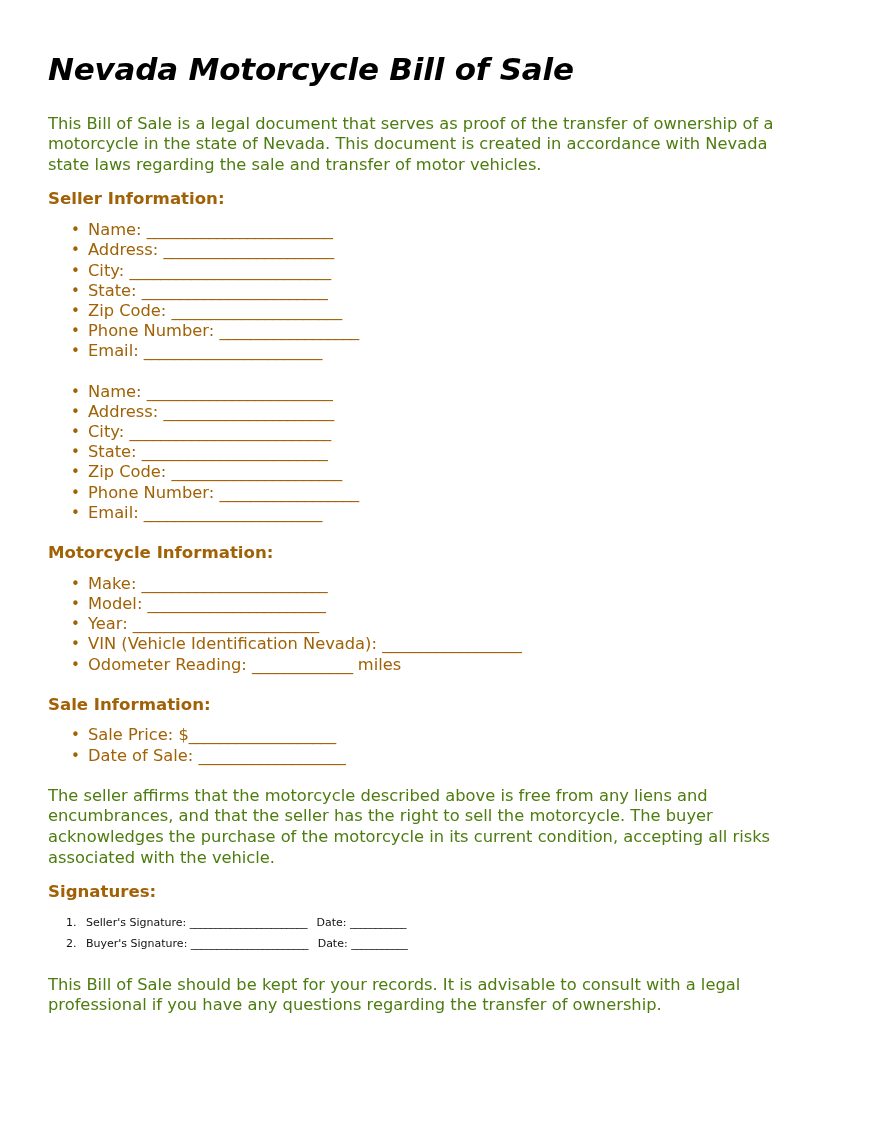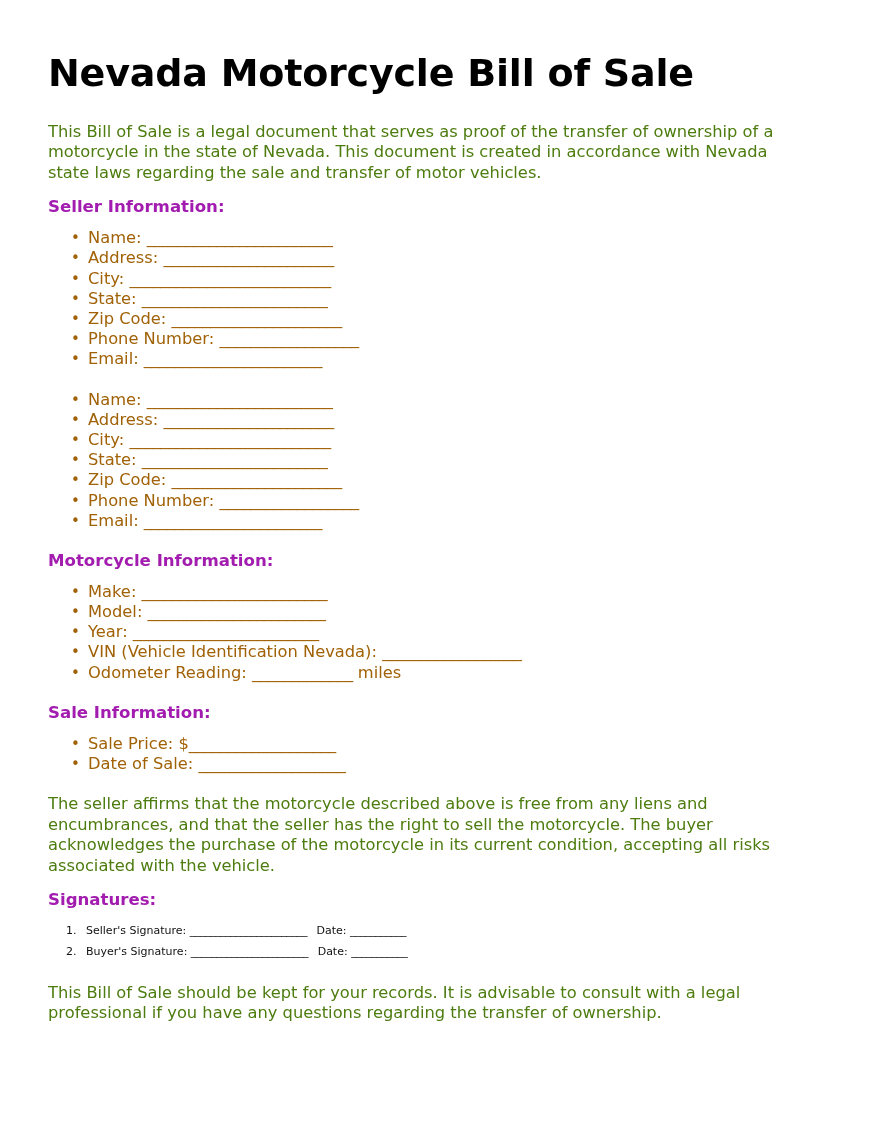--- a/index.html
+++ b/index.html
@@ -26,41 +26,42 @@
   }
 
   .content {
     position: absolute;
     left: 48px;
     top: 52px;
     width: 760px;
   }
 
   h1.doc-title {
-    font-size: 38px;
+    font-size: 31px;
     font-weight: bold;
     letter-spacing: -0.2px;
     line-height: 1.15;
     margin: 0 0 26px 0;
     color: #000;
+    font-style: italic;
   }
 
   p.para {
     font-size: 16.3px;
     line-height: 20.6px;
     margin: 0 0 14px 0;
     color: #4d7c0f;
   }
 
   h2.section-heading {
     font-size: 16.6px;
     font-weight: bold;
     margin: 0 0 10px 0;
     line-height: 1.25;
-    color: #a21caf;
+    color: #a16207;
   }
 
   ul.field-list {
     list-style: none;
     margin: 0 0 20px 0;
     padding: 0 0 0 40px;
   }
   ul.field-list > li {
     position: relative;
     font-size: 16.3px;

